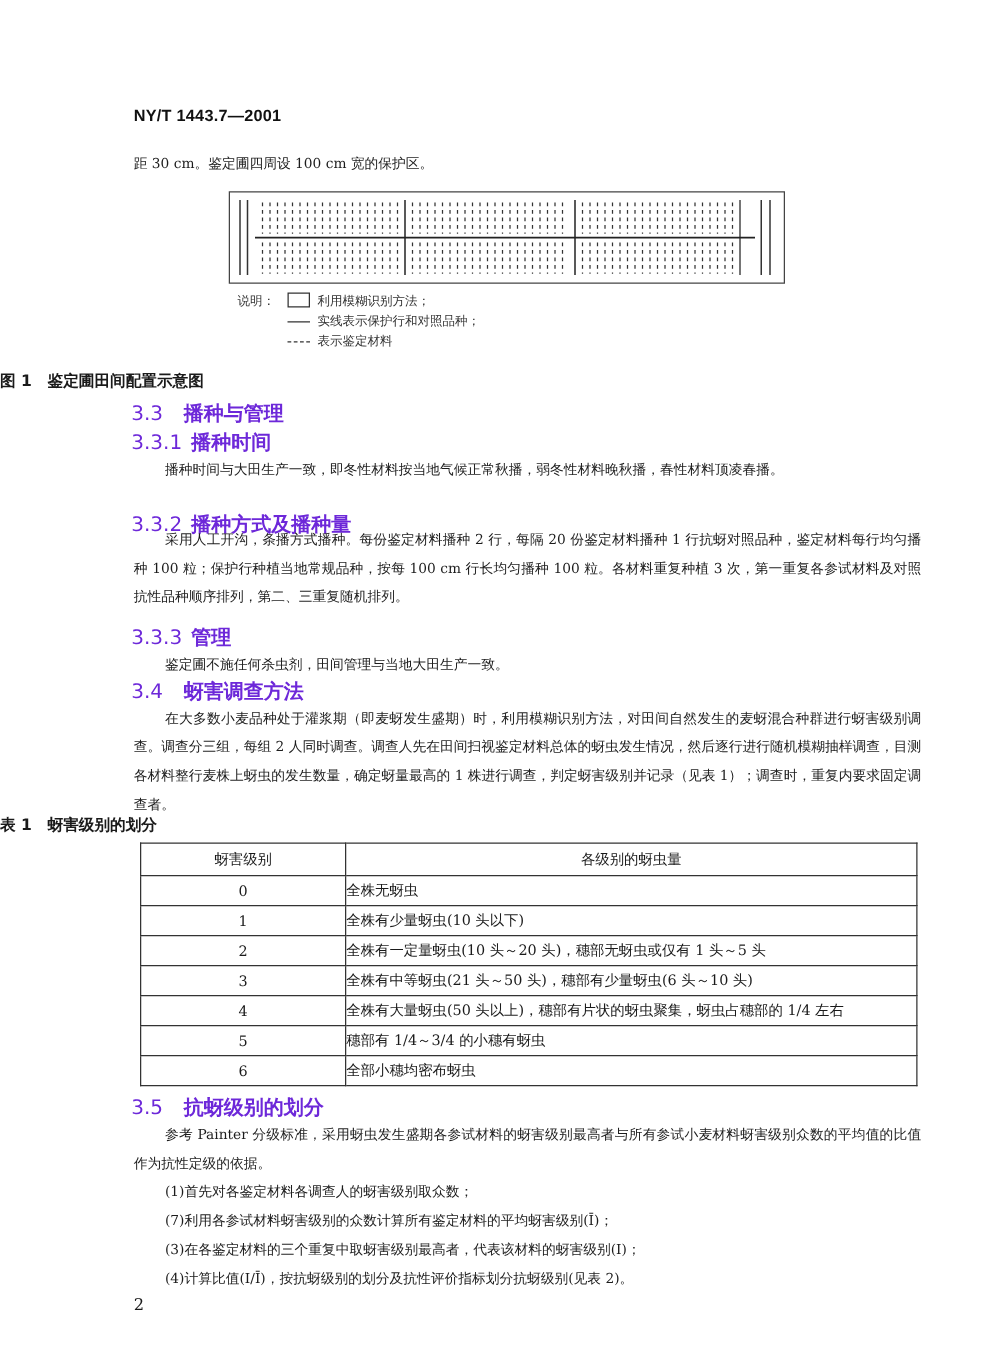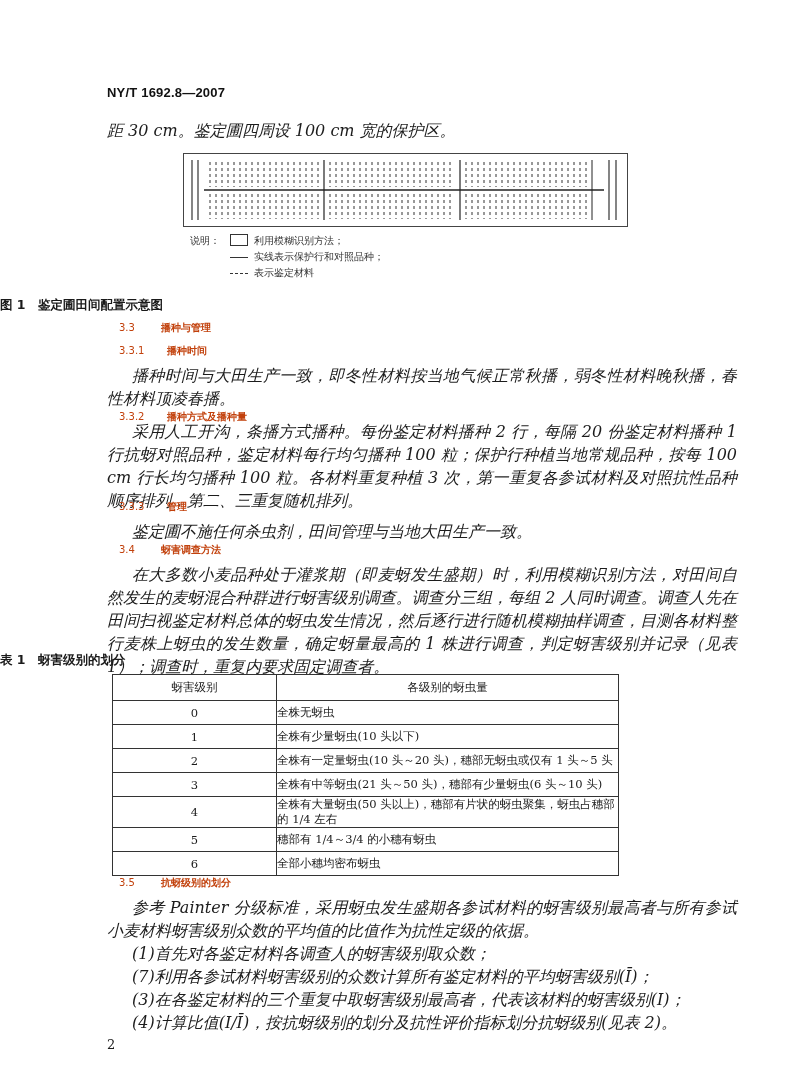--- a/index.html
+++ b/index.html
@@ -1,47 +1,47 @@
 <!DOCTYPE html>
 <html><head>
 <meta charset="utf-8">
 <style>
   html, body { margin:0; padding:0; background:#ffffff; }
   body { width:800px; height:1089px; position:relative; overflow:hidden; font-family:"DejaVu Serif", "Liberation Serif", serif; color:#1a1a1a; }
   .abs { position:absolute; }
   .std-no { left:107px; top:85px; font-family:"Liberation Sans", sans-serif; font-size:13px; font-weight:bold; letter-spacing:0.2px; color:#111; }
-  .body-text { font-size:16px; line-height:23px; color:#1c1c1c;font-style:italic; }
+  .body-text { font-size:11px; line-height:23px; color:#1c1c1c; }
   .para { left:107px; width:630px; text-align:justify; }
   .indent { text-indent:25px; }
-  .heading { left:119px; font-family:"DejaVu Sans", "Liberation Sans", sans-serif; font-size:10px; color:#c2410c; }
+  .heading { left:105px; font-family:"DejaVu Sans", "Liberation Sans", sans-serif; font-size:16px; color:#6d28d9; }
   .heading .num { display:inline-block; width:48px; }
   .heading.h2 .num { width:42px; }
   .heading .title { font-weight:bold; }
   .caption { font-family:"DejaVu Sans", "Liberation Sans", sans-serif; font-size:12.5px; font-weight:bold; text-align:left; width:800px; left:0; }
   
   .diagram { left:183px; top:153px; width:445px; height:74px; border:1.5px solid #444; box-sizing:border-box; }
   .diagram svg { position:absolute; left:0; top:0; }
   .legend { left:190px; font-size:10px; font-family:"DejaVu Sans", sans-serif; color:#333; }
   .legend-row { position:absolute; left:0; white-space:nowrap; height:14px; }
   .legend-label { position:absolute; left:0; top:0; }
   .legend-symbol { position:absolute; left:40px; top:2px; width:18px; height:10px; }
   .legend-text { position:absolute; left:64px; top:0; }
   
-  table.grade { position:absolute; left:112px; top:674px; width:507px; border-collapse:collapse; font-size:11.5px; }
+  table.grade { position:absolute; left:112px; top:674px; width:622px; border-collapse:collapse; font-size:11.5px; }
   table.grade th, table.grade td { border:1px solid #333; padding:0; height:23px; font-weight:normal; }
   table.grade th { height:25px; }
   table.grade td.lvl { width:163px; text-align:center; }
   table.grade td.desc { text-align:left; }
   table.grade tr.top-border td { border-top:1.5px solid #222; }
   .page-num { left:107px; top:1027px; font-size:13px; }
 </style>
 </head>
 <body>
 
-<div class="abs std-no">NY/T 1692.8—2007</div>
+<div class="abs std-no">NY/T 1443.7—2001</div>
 
 <div class="abs body-text para" style="top:119px;">距 30 cm。鉴定圃四周设 100 cm 宽的保护区。</div>
 
 <div class="abs diagram">
   <svg width="442" height="71" viewBox="0 0 442 71">
 
     <line x1="8" y1="6" x2="8" y2="66" stroke="#333" stroke-width="1.2"></line>
     <line x1="14" y1="6" x2="14" y2="66" stroke="#333" stroke-width="1.2"></line>
 
     <line x1="425" y1="6" x2="425" y2="66" stroke="#333" stroke-width="1.2"></line>

